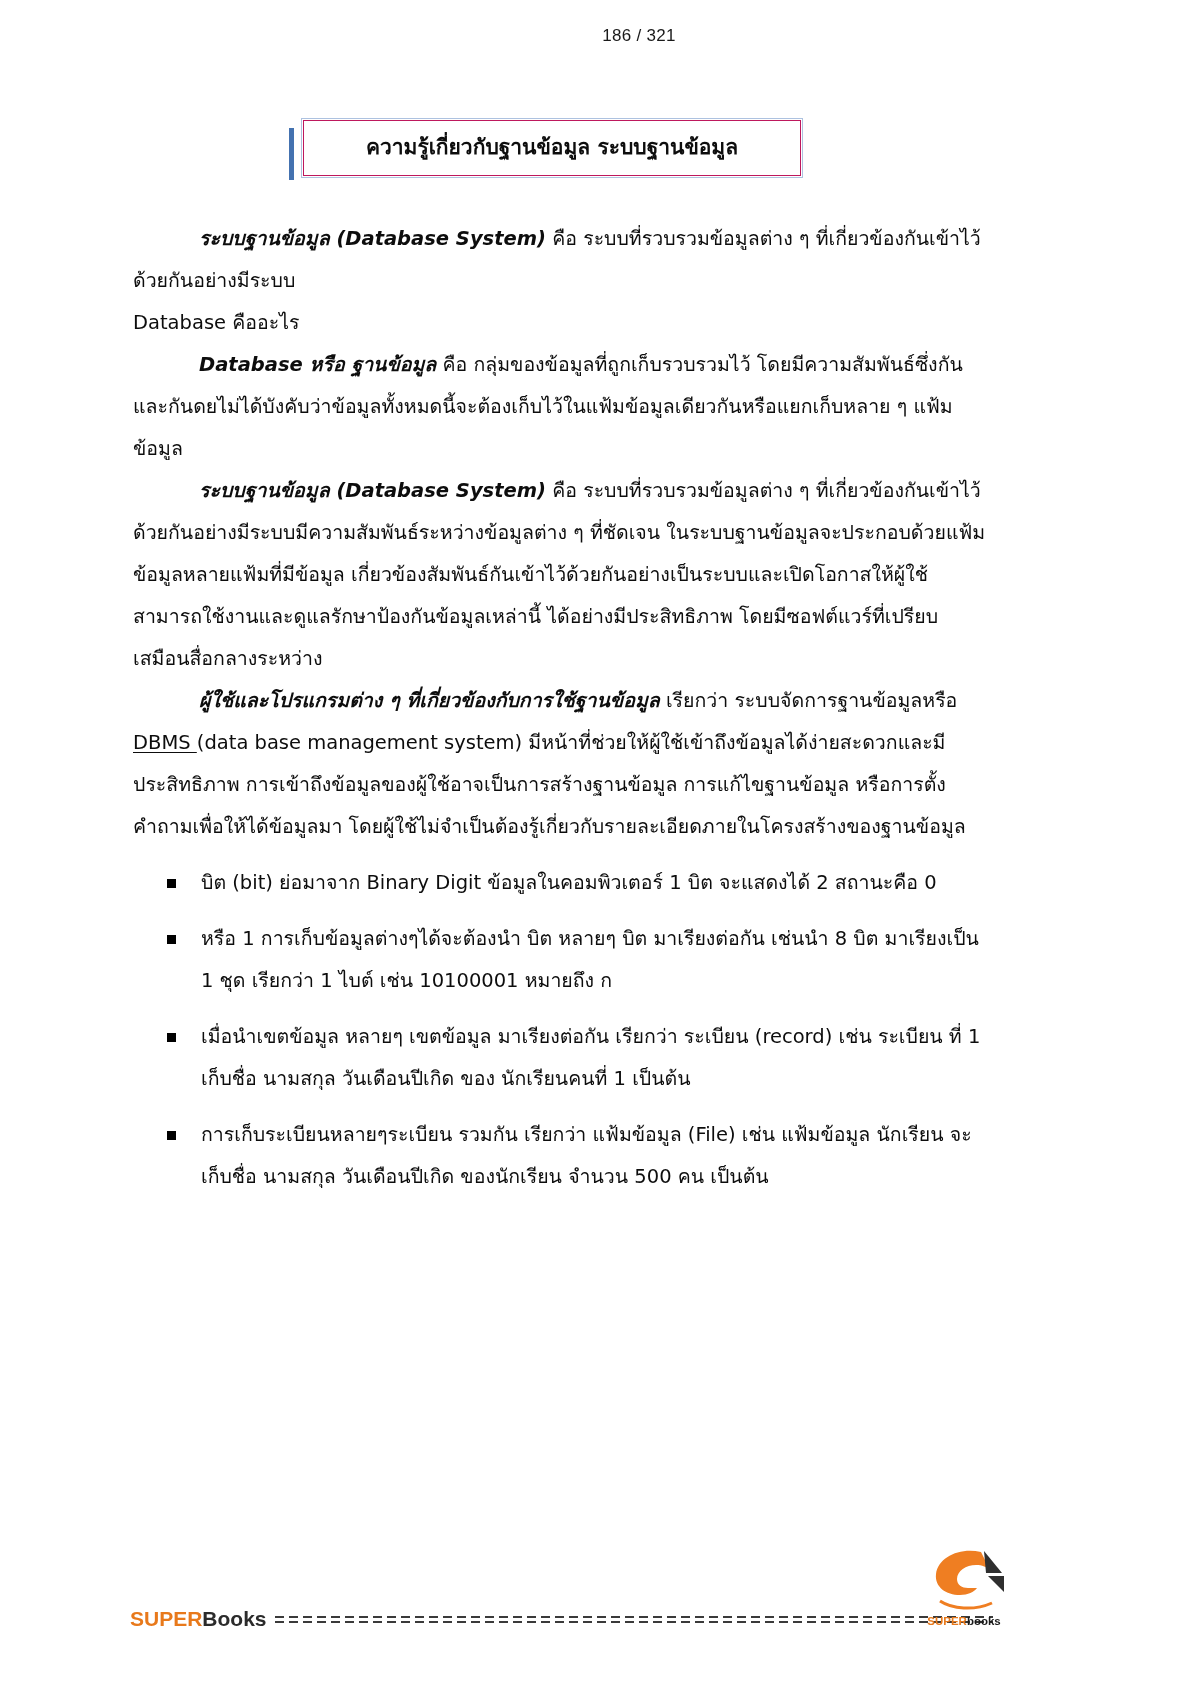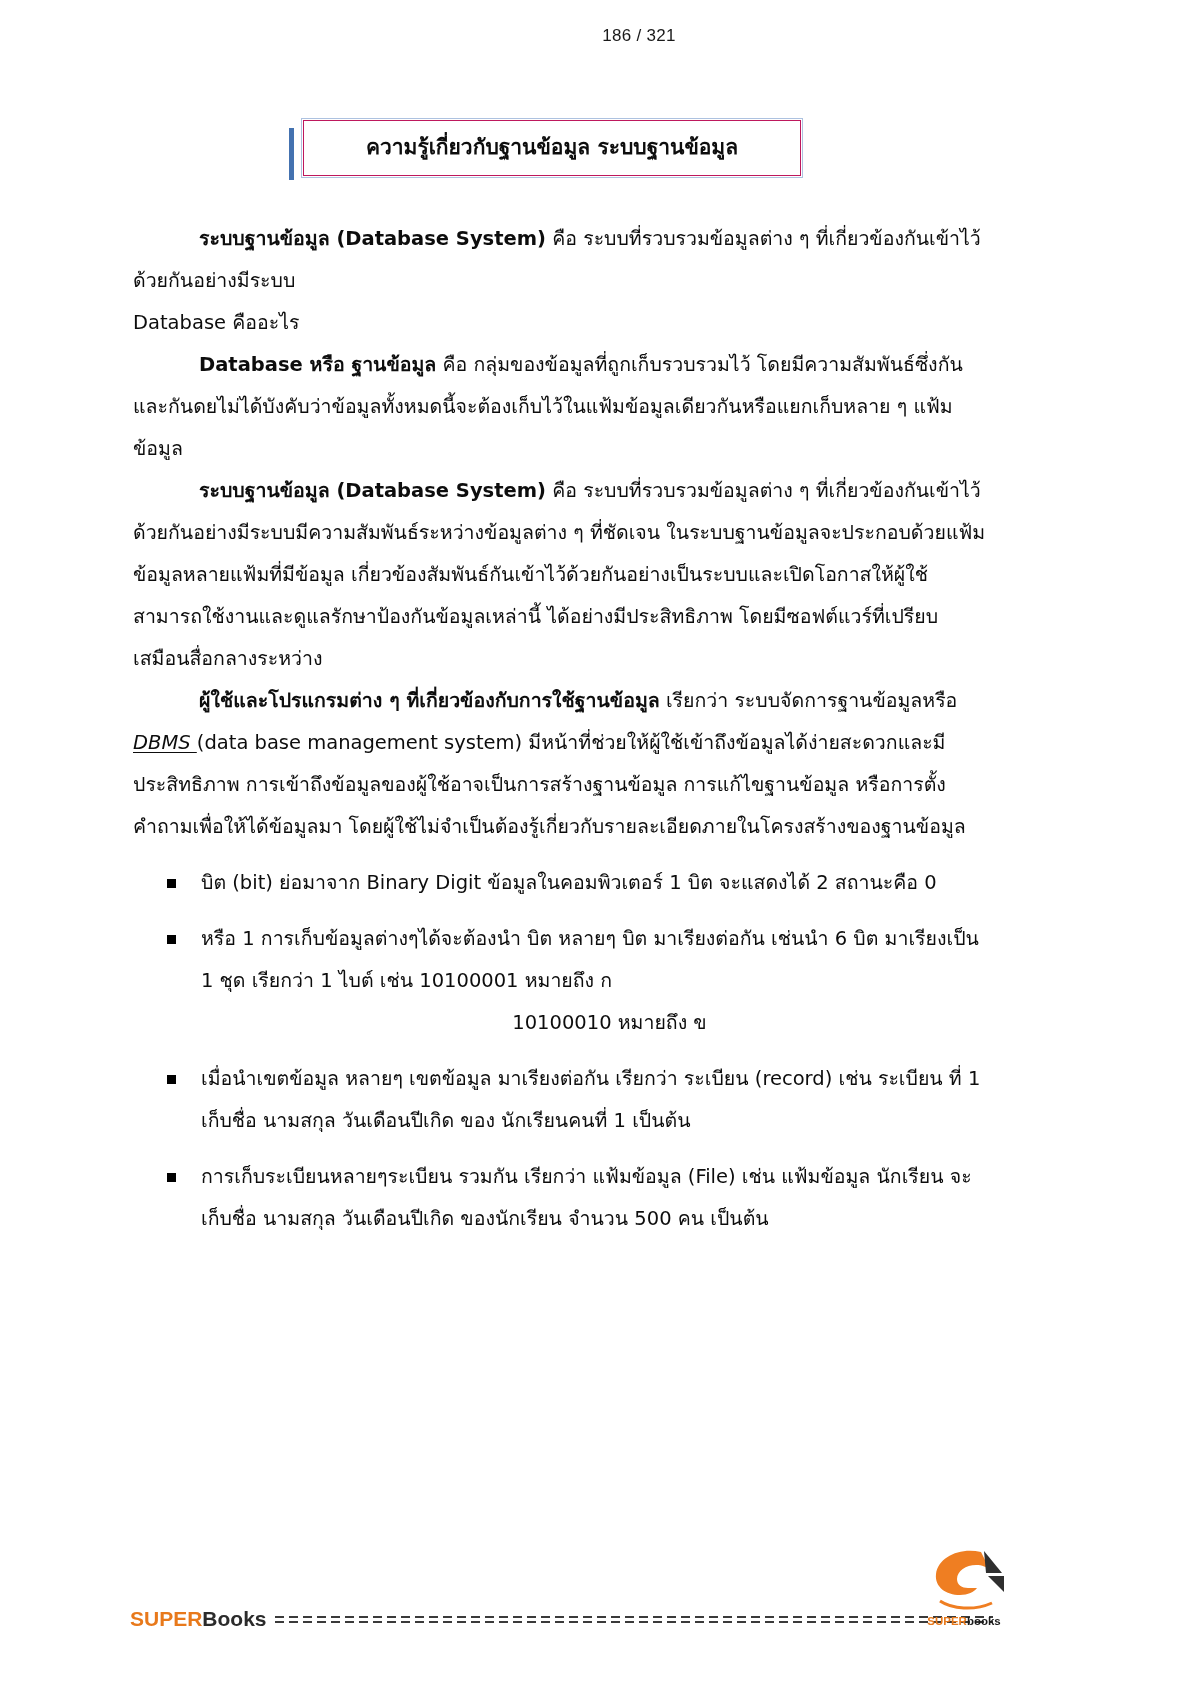--- a/index.html
+++ b/index.html
@@ -91,22 +91,22 @@
     font-size: 19.5px;
     line-height: 42px;
     color: #0d0d0d;
     text-align: left;
     text-indent: 0;
   }
   p.para.indent {
     text-indent: 66px;
   }
 
-  .b { font-weight: bold; }
-  .u { text-decoration: underline; text-underline-offset: 3px; font-style: italic; }
+  .b { font-weight: bold; font-style: italic; }
+  .u { text-decoration: underline; text-underline-offset: 3px; }
 
   h2.heading {
     margin: 0;
     font-size: 19.5px;
     font-weight: normal;
     line-height: 42px;
     color: #0d0d0d;
   }
 
   
@@ -237,22 +237,21 @@
     <p class="para indent"><span class="b">ผู้ใช้และโปรแกรมต่าง ๆ ที่เกี่ยวข้องกับการใช้ฐานข้อมูล</span><span> เรียกว่า ระบบจัดการฐานข้อมูลหรือ </span><span class="u">DBMS </span><span>(data base management system) มีหน้าที่ช่วยให้ผู้ใช้เข้าถึงข้อมูลได้ง่ายสะดวกและมีประสิทธิภาพ การเข้าถึงข้อมูลของผู้ใช้อาจเป็นการสร้างฐานข้อมูล การแก้ไขฐานข้อมูล หรือการตั้งคำถามเพื่อให้ได้ข้อมูลมา โดยผู้ใช้ไม่จำเป็นต้องรู้เกี่ยวกับรายละเอียดภายในโครงสร้างของฐานข้อมูล</span></p>
 
 
     <ul class="bullets">
       <li>
         <span class="sq"></span>
         <span>บิต (bit) ย่อมาจาก Binary Digit ข้อมูลในคอมพิวเตอร์ 1 บิต จะแสดงได้ 2 สถานะคือ 0</span>
       </li>
       <li>
         <span class="sq"></span>
-        <span>หรือ 1 การเก็บข้อมูลต่างๆได้จะต้องนำ บิต หลายๆ บิต มาเรียงต่อกัน เช่นนำ 6 บิต มาเรียงเป็น 1 ชุด เรียกว่า 1 ไบต์ เช่น    10100001 หมายถึง ก</span>
-        <div class="centered-line">10100010 หมายถึง ข</div>
+        <span>หรือ 1 การเก็บข้อมูลต่างๆได้จะต้องนำ บิต หลายๆ บิต มาเรียงต่อกัน เช่นนำ 8 บิต มาเรียงเป็น 1 ชุด เรียกว่า 1 ไบต์ เช่น    10100001 หมายถึง ก</span>
       </li>
       <li>
         <span class="sq"></span>
         <span>เมื่อนำเขตข้อมูล หลายๆ เขตข้อมูล มาเรียงต่อกัน เรียกว่า ระเบียน (record) เช่น ระเบียน ที่ 1 เก็บชื่อ นามสกุล วันเดือนปีเกิด ของ นักเรียนคนที่ 1 เป็นต้น</span>
       </li>
       <li>
         <span class="sq"></span>
         <span>การเก็บระเบียนหลายๆระเบียน รวมกัน เรียกว่า แฟ้มข้อมูล (File) เช่น แฟ้มข้อมูล นักเรียน จะเก็บชื่อ นามสกุล วันเดือนปีเกิด ของนักเรียน จำนวน 500 คน เป็นต้น</span>
       </li>
     </ul>

